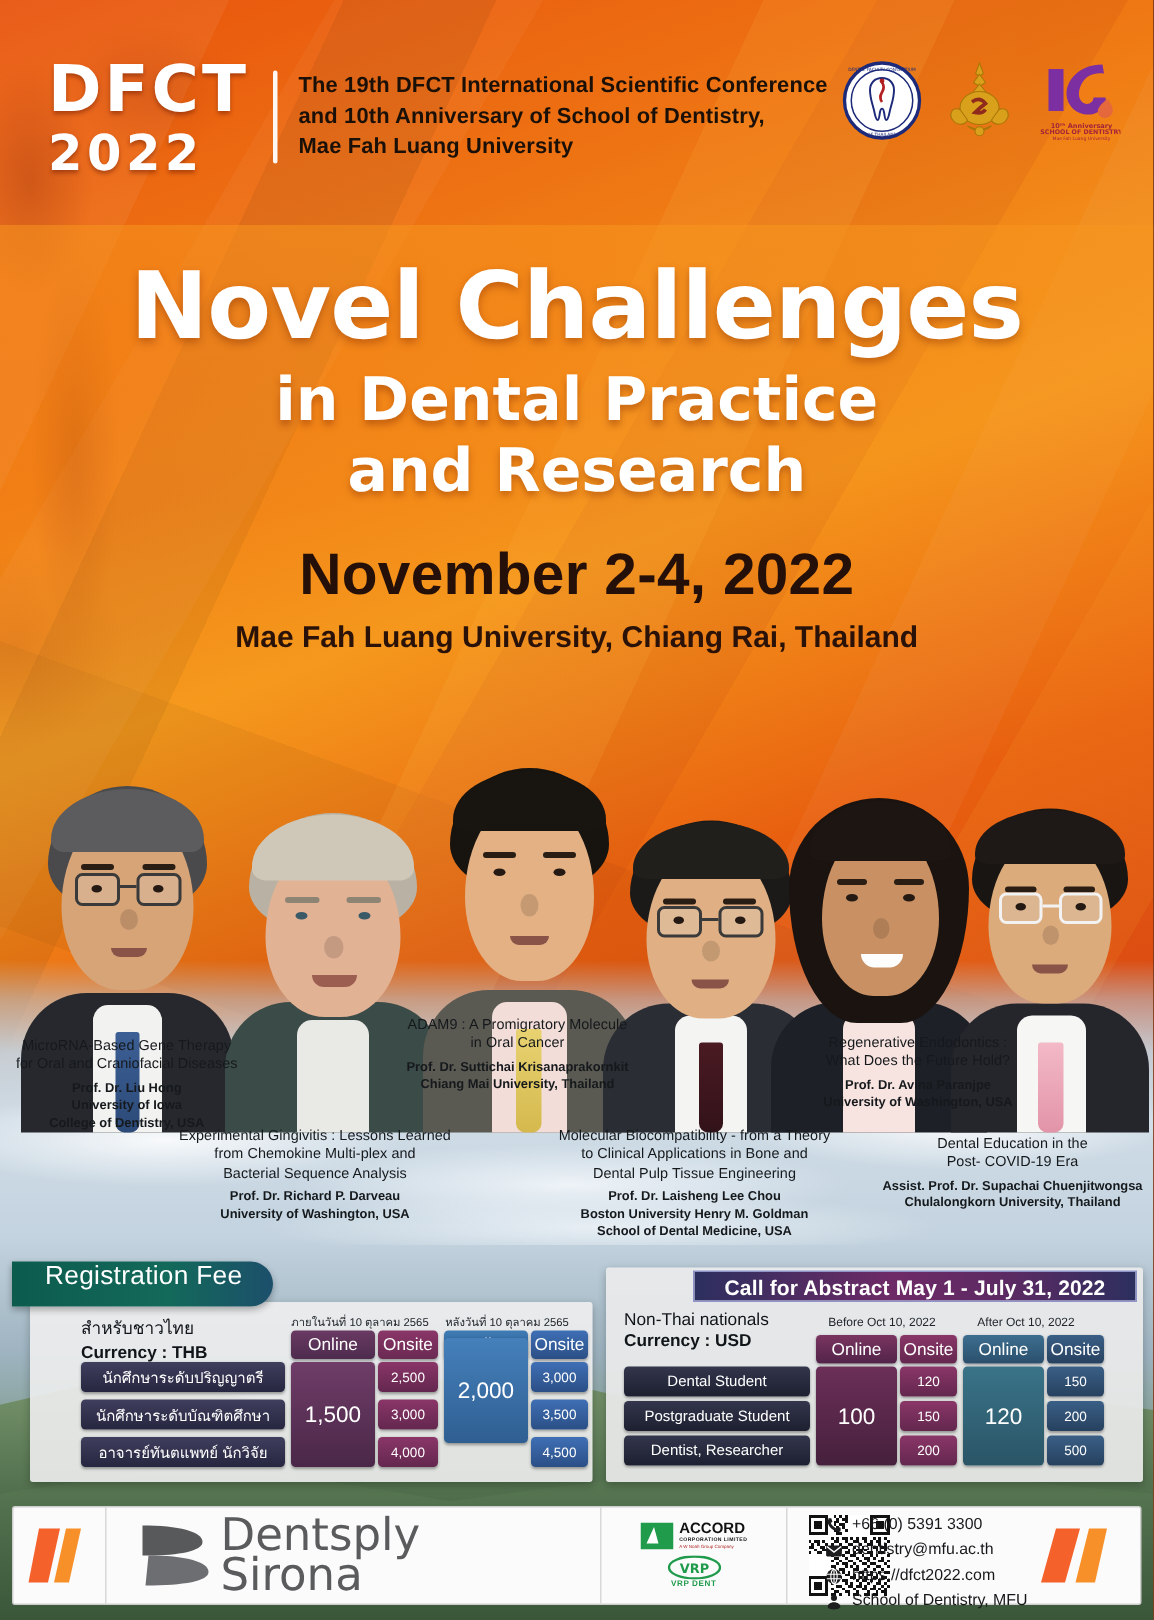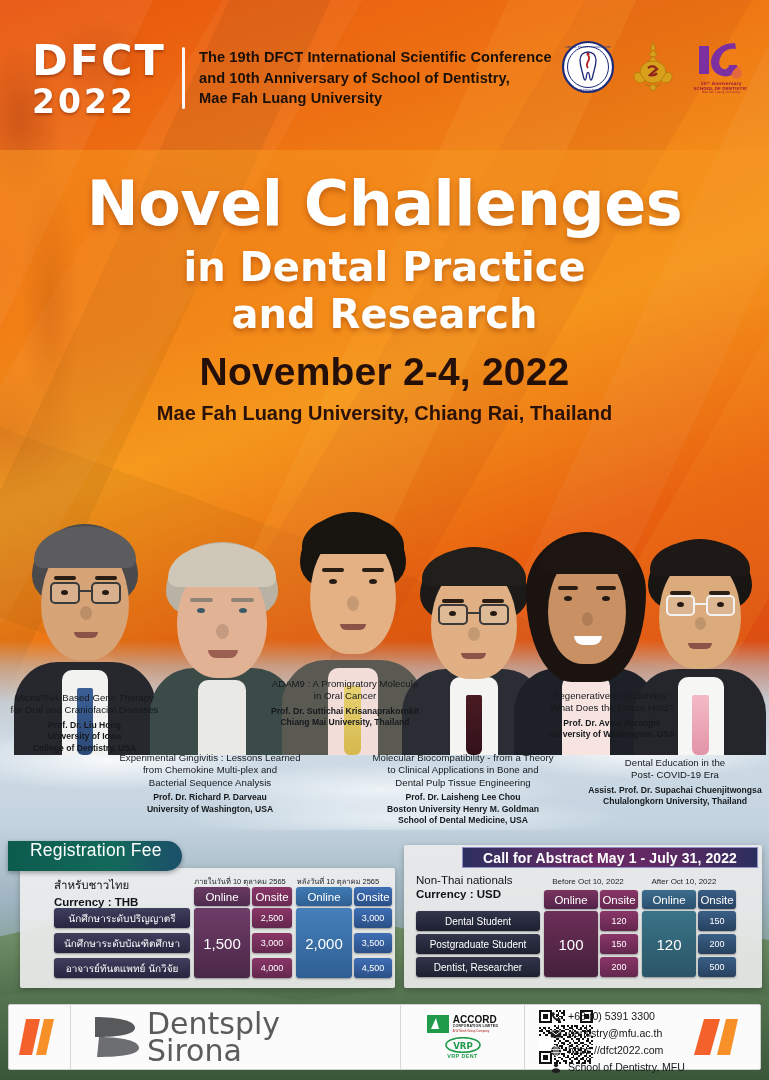--- a/index.html
+++ b/index.html
@@ -72,21 +72,21 @@
   .logo{display:block;}
 
   
   .title-wrap{position:absolute;left:0;right:0;top:172px;text-align:center;}
   .t1{font-family:"DejaVu Sans",sans-serif;font-weight:700;font-size:62px;color:#fff;letter-spacing:-.5px;
      line-height:1.03;text-shadow:0 3px 6px rgba(120,35,0,.40);}
   .t2{font-family:"DejaVu Sans",sans-serif;font-weight:700;font-size:40px;color:#fff;line-height:1.18;
      margin-top:8px;text-shadow:0 3px 5px rgba(120,35,0,.38);}
   .t3{font-family:"DejaVu Sans",sans-serif;font-weight:700;font-size:40px;color:#fff;line-height:1.18;
      text-shadow:0 3px 5px rgba(120,35,0,.38);}
-  .tdate{font-family:"Liberation Sans",sans-serif;font-weight:700;font-size:39px;color:#241008;margin-top:12px;
+  .tdate{font-family:"Liberation Sans",sans-serif;font-weight:700;font-size:39px;color:#241008;margin-top:24px;
      letter-spacing:.2px;}
   .tvenue{font-family:"Liberation Sans",sans-serif;font-weight:700;font-size:20px;color:#2a1208;margin-top:8px;}
 
   
   .speakers{position:absolute;left:0;top:455px;width:769px;height:300px;}
   .spk{position:absolute;bottom:0;}
   .face{position:absolute;border-radius:48% 48% 44% 44%/54% 54% 46% 46%;}
   .hair{position:absolute;border-radius:50% 50% 42% 42%/62% 62% 38% 38%;}
   .body{position:absolute;border-radius:44px 44px 0 0;}
   .shirt{position:absolute;background:#f2f2f0;border-radius:10px 10px 0 0;}
@@ -382,21 +382,21 @@
     <div class="hcell" style="left:174px;top:19px;width:56px;background:linear-gradient(180deg,#6a3a63,#4d2b4e);">Online</div>
     <div class="hcell" style="left:232px;top:19px;width:40px;background:linear-gradient(180deg,#8a3668,#6a2a52);">Onsite</div>
     <div class="hcell" style="left:276px;top:19px;width:56px;background:linear-gradient(180deg,#3f7bb5,#2f5f92);">Online</div>
     <div class="hcell" style="left:334px;top:19px;width:38px;background:linear-gradient(180deg,#3f6fb5,#2b4f86);">Onsite</div>
 
     <div class="rowlab" style="left:34px;top:40px;width:136px;background:linear-gradient(180deg,#3f3f5e,#262640);">นักศึกษาระดับปริญญาตรี</div>
     <div class="rowlab" style="left:34px;top:65px;width:136px;background:linear-gradient(180deg,#3f3f5e,#262640);">นักศึกษาระดับบัณฑิตศึกษา</div>
     <div class="rowlab" style="left:34px;top:90px;width:136px;background:linear-gradient(180deg,#3f3f5e,#262640);">อาจารย์ทันตแพทย์ นักวิจัย</div>
 
     <div class="bigcell" style="left:174px;top:40px;width:56px;height:70px;background:linear-gradient(180deg,#6f3d68,#4a2748);">1,500</div>
-    <div class="bigcell" style="left:276px;top:40px;width:56px;height:70px;background:linear-gradient(180deg,#4580bb,#2f5f92);">2,000</div>
+    <div class="bigcell" style="left:276px;top:24px;width:56px;height:70px;background:linear-gradient(180deg,#4580bb,#2f5f92);">2,000</div>
 
     <div class="pcell" style="left:232px;top:40px;width:40px;background:linear-gradient(180deg,#8a3668,#63274e);">2,500</div>
     <div class="pcell" style="left:232px;top:65px;width:40px;background:linear-gradient(180deg,#8a3668,#63274e);">3,000</div>
     <div class="pcell" style="left:232px;top:90px;width:40px;background:linear-gradient(180deg,#8a3668,#63274e);">4,000</div>
 
     <div class="pcell" style="left:334px;top:40px;width:38px;background:linear-gradient(180deg,#3f6fb5,#2b4f86);">3,000</div>
     <div class="pcell" style="left:334px;top:65px;width:38px;background:linear-gradient(180deg,#3f6fb5,#2b4f86);">3,500</div>
     <div class="pcell" style="left:334px;top:90px;width:38px;background:linear-gradient(180deg,#3f6fb5,#2b4f86);">4,500</div>
   </div>
 

